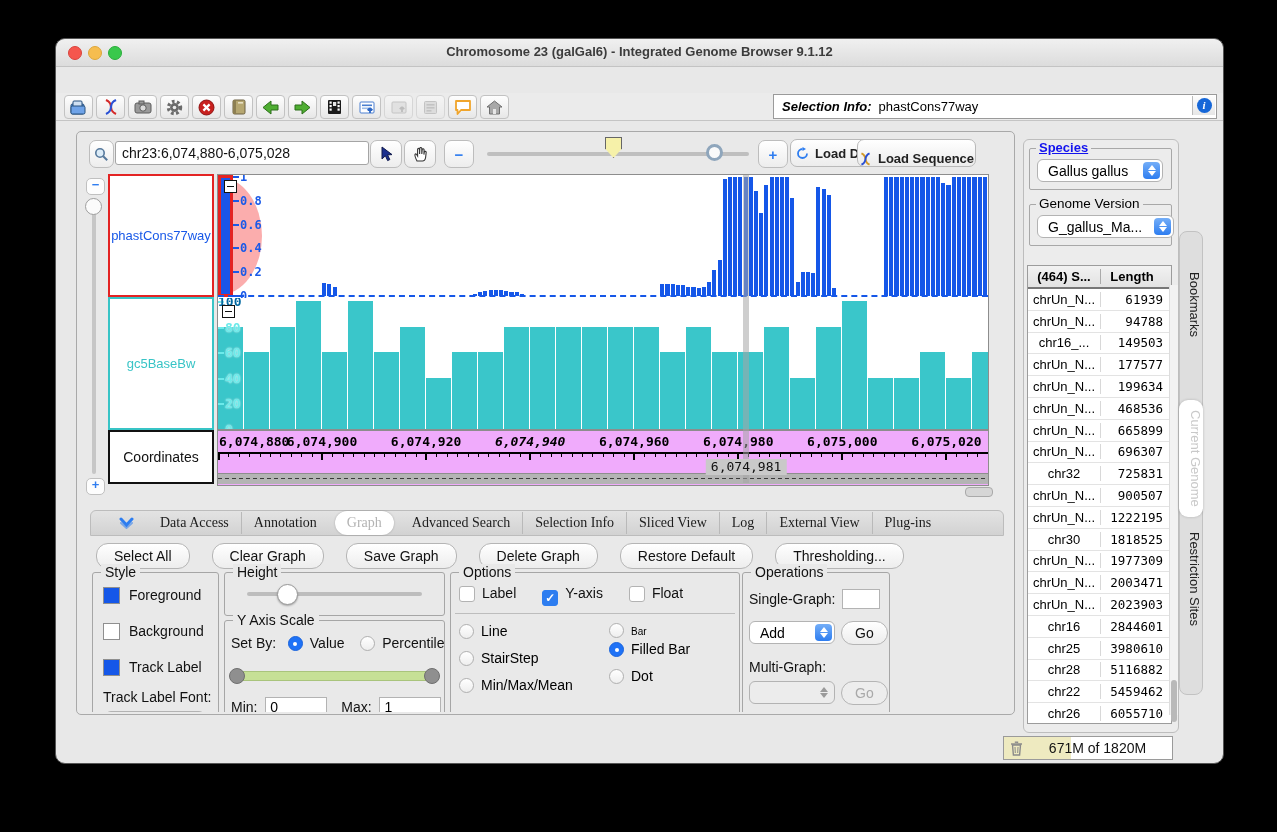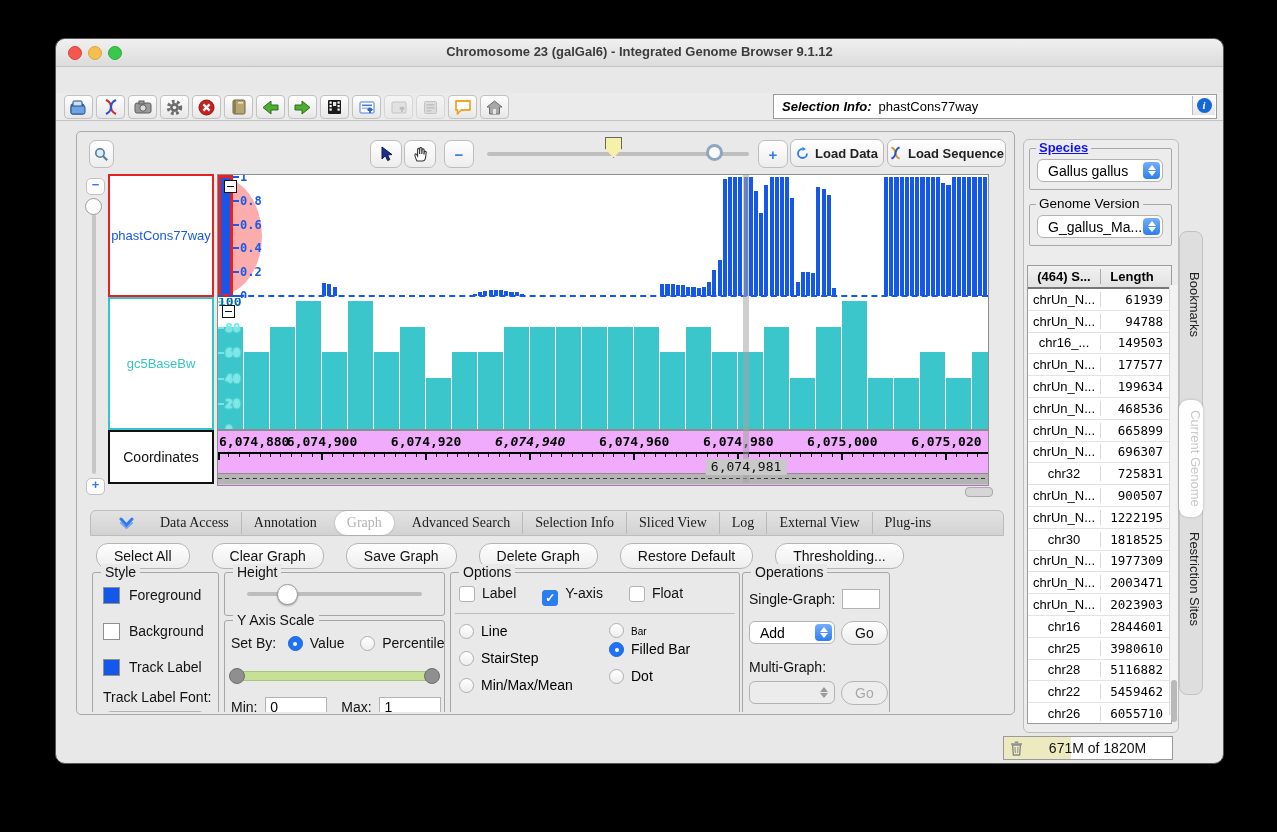--- a/index.html
+++ b/index.html
@@ -258,20 +258,21 @@
   </div>
 
   <div id="centerPanel">
 
     <div class="cbtn" style="left:12px;width:23px;">
       <svg class="icon-svg" width="15" height="15" viewBox="0 0 15 15">
           <circle cx="6" cy="6" r="4.2" fill="#dcecf8" stroke="#56799c" stroke-width="1.6"></circle>
           <line x1="9.2" y1="9.2" x2="13.2" y2="13.2" stroke="#56799c" stroke-width="2"></line>
         </svg>
     </div>
+    <input id="coord-input" value="chr23:6,074,880-6,075,028" style="">
     <div class="cbtn" style="left:293px;width:30px;">
       <svg class="icon-svg" width="14" height="16" viewBox="0 0 14 16">
           <path d="M3 1 L3 13 L6.4 9.8 L8.6 14.6 L10.8 13.6 L8.6 8.9 L13 8.6 Z" fill="#1b2f8e" stroke="#101a4d"></path>
         </svg>
     </div>
     <div class="cbtn" style="left:327px;width:30px;">
       <svg class="icon-svg" width="15" height="16" viewBox="0 0 15 16">
           <path d="M4 15 C2.5 12,1.5 10,2 8.5 C2.5 7.5,3.6 7.8,4 9 L4.6 10 L4.6 3.4 A1 1 0 0 1 6.6 3.4 L6.6 8 L6.8 2.4 A1 1 0 0 1 8.8 2.5 L8.8 8 L9.2 3.4 A1 1 0 0 1 11.1 3.7 L10.9 8.6 L11.3 5.9 A1 1 0 0 1 13.2 6.3 L12.6 11.5 C12.3 13.6,11.3 15,9.5 15 Z" fill="#fff" stroke="#333" stroke-width="1.1"></path>
         </svg>
     </div>
@@ -284,21 +285,21 @@
     <div class="cbtn" style="left:681px;width:28px;">
         <span class="blue-glyph">+</span>
       </div>
     <div class="loadbtn" style="left:713px;width:92px;">
       <svg class="icon-svg" width="13" height="13" viewBox="0 0 13 13">
           <path d="M11 6.5 A4.5 4.5 0 1 1 6.5 2" fill="none" stroke="#2d7df0" stroke-width="1.8"></path>
           <path d="M6.5 0 L10 2 L6.5 4 Z" fill="#2d7df0"></path>
         </svg>
       <span>Load Data</span>
     </div>
-    <div class="loadbtn" style="left:810px;width:117px;">
+    <div class="loadbtn" style="left:780px;width:117px;align-items:flex-end;">
       <svg class="icon-svg" width="13" height="14" viewBox="0 0 16 16">
           <path d="M3 1 C 12 5, 4 11, 13 15" fill="none" stroke="#d49a2a" stroke-width="2.4"></path>
           <path d="M13 1 C 4 5, 12 11, 3 15" fill="none" stroke="#2a50d4" stroke-width="2.4"></path>
         </svg>
       <span>Load Sequence</span>
     </div>
 
     <div class="sq-btn" style="left:9px;top:46px;">−</div>
     <div id="vslider-track" style="top:66px;height:276px;"></div>
     <div id="vslider-thumb" style="top:66px;"></div>
@@ -574,21 +575,21 @@
   <div id="sidebar">
     <div class="sgroup" style="top:8px;height:40px;">
       <span class="gtitle" id="species-title">Species</span>
       <div class="combo" style="position:absolute;left:7px;top:10px;width:126px;">
           <span>Gallus gallus</span>
           <span class="stepper"></span>
         </div>
     </div>
     <div class="sgroup" style="top:64px;height:40px;">
       <span class="gtitle" style="font-weight:normal;font-size:13.5px;">Genome Version</span>
-      <div class="combo" style="position:absolute;left:7px;top:10px;width:126px;text-align:center;">
+      <div class="combo" style="position:absolute;left:7px;top:10px;width:137px;text-align:center;">
           <span>G_gallus_Ma...</span>
           <span class="stepper"></span>
         </div>
     </div>
     <div id="seqtable">
       <div class="thead">
         <div class="c0">(464) S...</div>
         <div class="c1">Length</div>
       </div>
       <div id="tbody">

